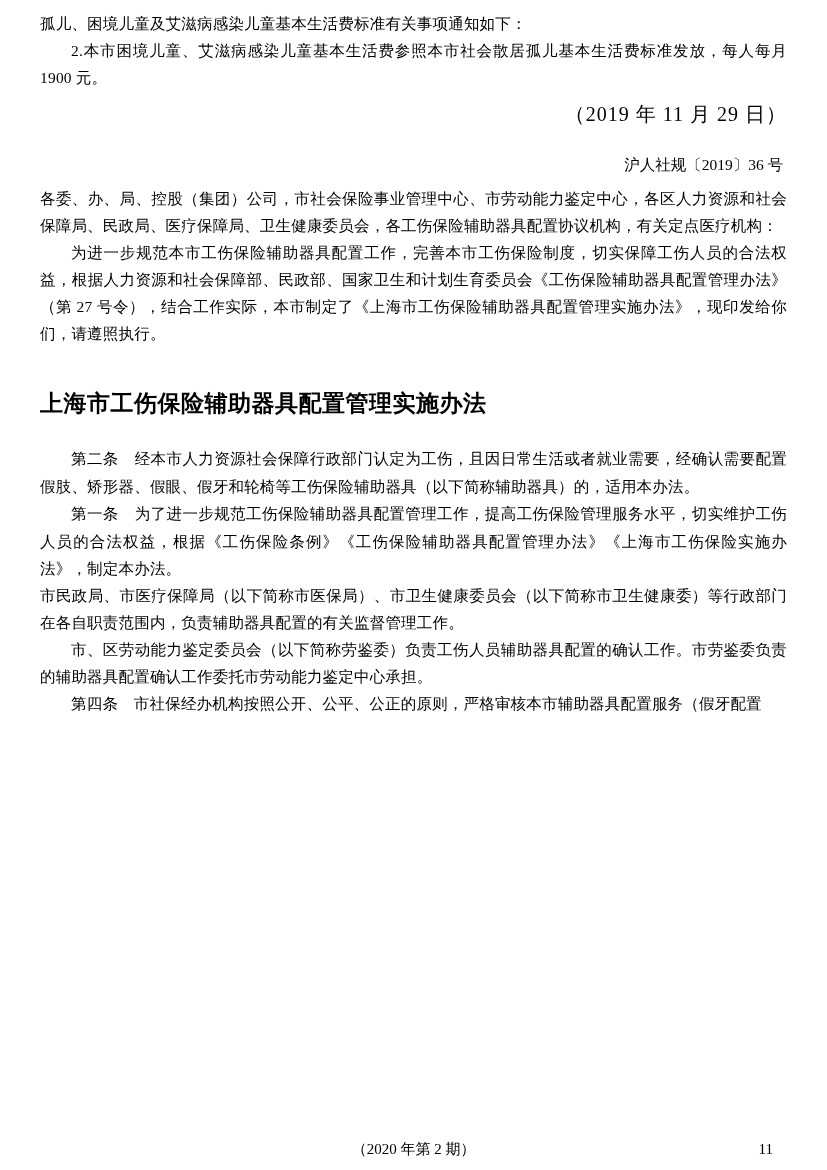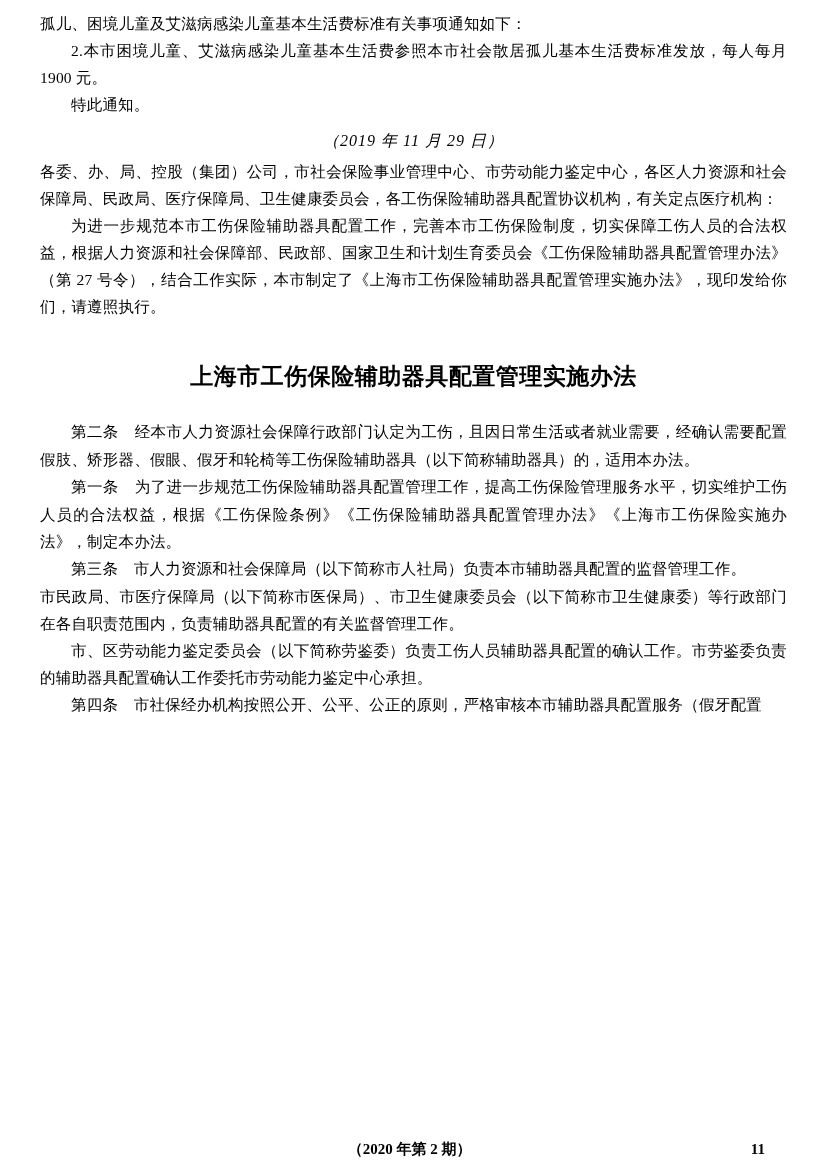--- a/index.html
+++ b/index.html
@@ -39,93 +39,90 @@
     text-align: center;
   }
   .doc-title {
     font-family: "DejaVu Sans", "Liberation Sans", sans-serif;
     font-weight: bold;
     font-size: 25px;
     line-height: 42px;
     letter-spacing: 1px;
   }
   .doc-date {
-    text-align: center;
-    font-size: 16px;
+    text-align: right;
+    font-size: 20px;
     line-height: 34px;
     letter-spacing: 1px;
     margin-top: 6px;
-    font-style: italic;
   }
   .doc-number {
     text-align: right;
     font-size: 15.5px;
     line-height: 28px;
     margin-top: 20px;
     margin-bottom: 6px;
     padding-right: 4px;
   }
   .section-title {
-    text-align: center;
+    text-align: left;
     font-family: "DejaVu Sans", "Liberation Sans", sans-serif;
     font-weight: bold;
     font-size: 23px;
     line-height: 40px;
     letter-spacing: 0.5px;
     margin-top: 36px;
     margin-bottom: 22px;
   }
   .art-label {
     font-family: "DejaVu Sans", "Liberation Sans", sans-serif;
     font-weight: normal;
   }
   .footer {
     position: absolute;
     left: 40px;
-    right: 48px;
+    right: 40px;
     bottom: 10px;
     font-size: 15px;
     line-height: 22px;
-    font-weight: bold;
   }
   .footer-center {
     text-align: center;
   }
   .footer-page {
     position: absolute;
     right: 14px;
     bottom: 0;
     font-size: 15px;
   }
 </style>
 </head>
 <body>
 
 <div class="page">
 
   <div>
     <p class="">孤儿、困境儿童及艾滋病感染儿童基本生活费标准有关事项通知如下：</p>
     <p class="indent2">2.本市困境儿童、艾滋病感染儿童基本生活费参照本市社会散居孤儿基本生活费标准发放，每人每月 1900 元。</p>
-    <p class="indent2">特此通知。</p>
   </div>
 
 
   <div class="doc-date">（2019 年 11 月 29 日）</div>
 
+  <div class="doc-number">沪人社规〔2019〕36 号</div>
 
   <p>各委、办、局、控股（集团）公司，市社会保险事业管理中心、市劳动能力鉴定中心，各区人力资源和社会保障局、民政局、医疗保障局、卫生健康委员会，各工伤保险辅助器具配置协议机构，有关定点医疗机构：</p>
   <p class="indent2">为进一步规范本市工伤保险辅助器具配置工作，完善本市工伤保险制度，切实保障工伤人员的合法权益，根据人力资源和社会保障部、民政部、国家卫生和计划生育委员会《工伤保险辅助器具配置管理办法》（第 27 号令），结合工作实际，本市制定了《上海市工伤保险辅助器具配置管理实施办法》，现印发给你们，请遵照执行。</p>
 
   <div class="section-title">上海市工伤保险辅助器具配置管理实施办法</div>
 
   <p class="indent2"><span class="art-label">第二条</span>　<span>经本市人力资源社会保障行政部门认定为工伤，且因日常生活或者就业需要，经确认需要配置假肢、矫形器、假眼、假牙和轮椅等工伤保险辅助器具（以下简称辅助器具）的，适用本办法。</span></p>
 
   <p class="indent2"><span class="art-label">第一条</span>　<span>为了进一步规范工伤保险辅助器具配置管理工作，提高工伤保险管理服务水平，切实维护工伤人员的合法权益，根据《工伤保险条例》《工伤保险辅助器具配置管理办法》《上海市工伤保险实施办法》，制定本办法。</span></p>
 
-  <p class="indent2"><span class="art-label">第三条</span>　<span>市人力资源和社会保障局（以下简称市人社局）负责本市辅助器具配置的监督管理工作。</span></p>
 
   <p>市民政局、市医疗保障局（以下简称市医保局）、市卫生健康委员会（以下简称市卫生健康委）等行政部门在各自职责范围内，负责辅助器具配置的有关监督管理工作。</p>
   <p class="indent2">市、区劳动能力鉴定委员会（以下简称劳鉴委）负责工伤人员辅助器具配置的确认工作。市劳鉴委负责的辅助器具配置确认工作委托市劳动能力鉴定中心承担。</p>
 
   <p class="indent2"><span class="art-label">第四条</span>　<span>市社保经办机构按照公开、公平、公正的原则，严格审核本市辅助器具配置服务（假牙配置</span></p>
 
   <div class="footer">
     <div class="footer-center">（2020 年第 2 期）</div>
     <div class="footer-page">11</div>
   </div>

